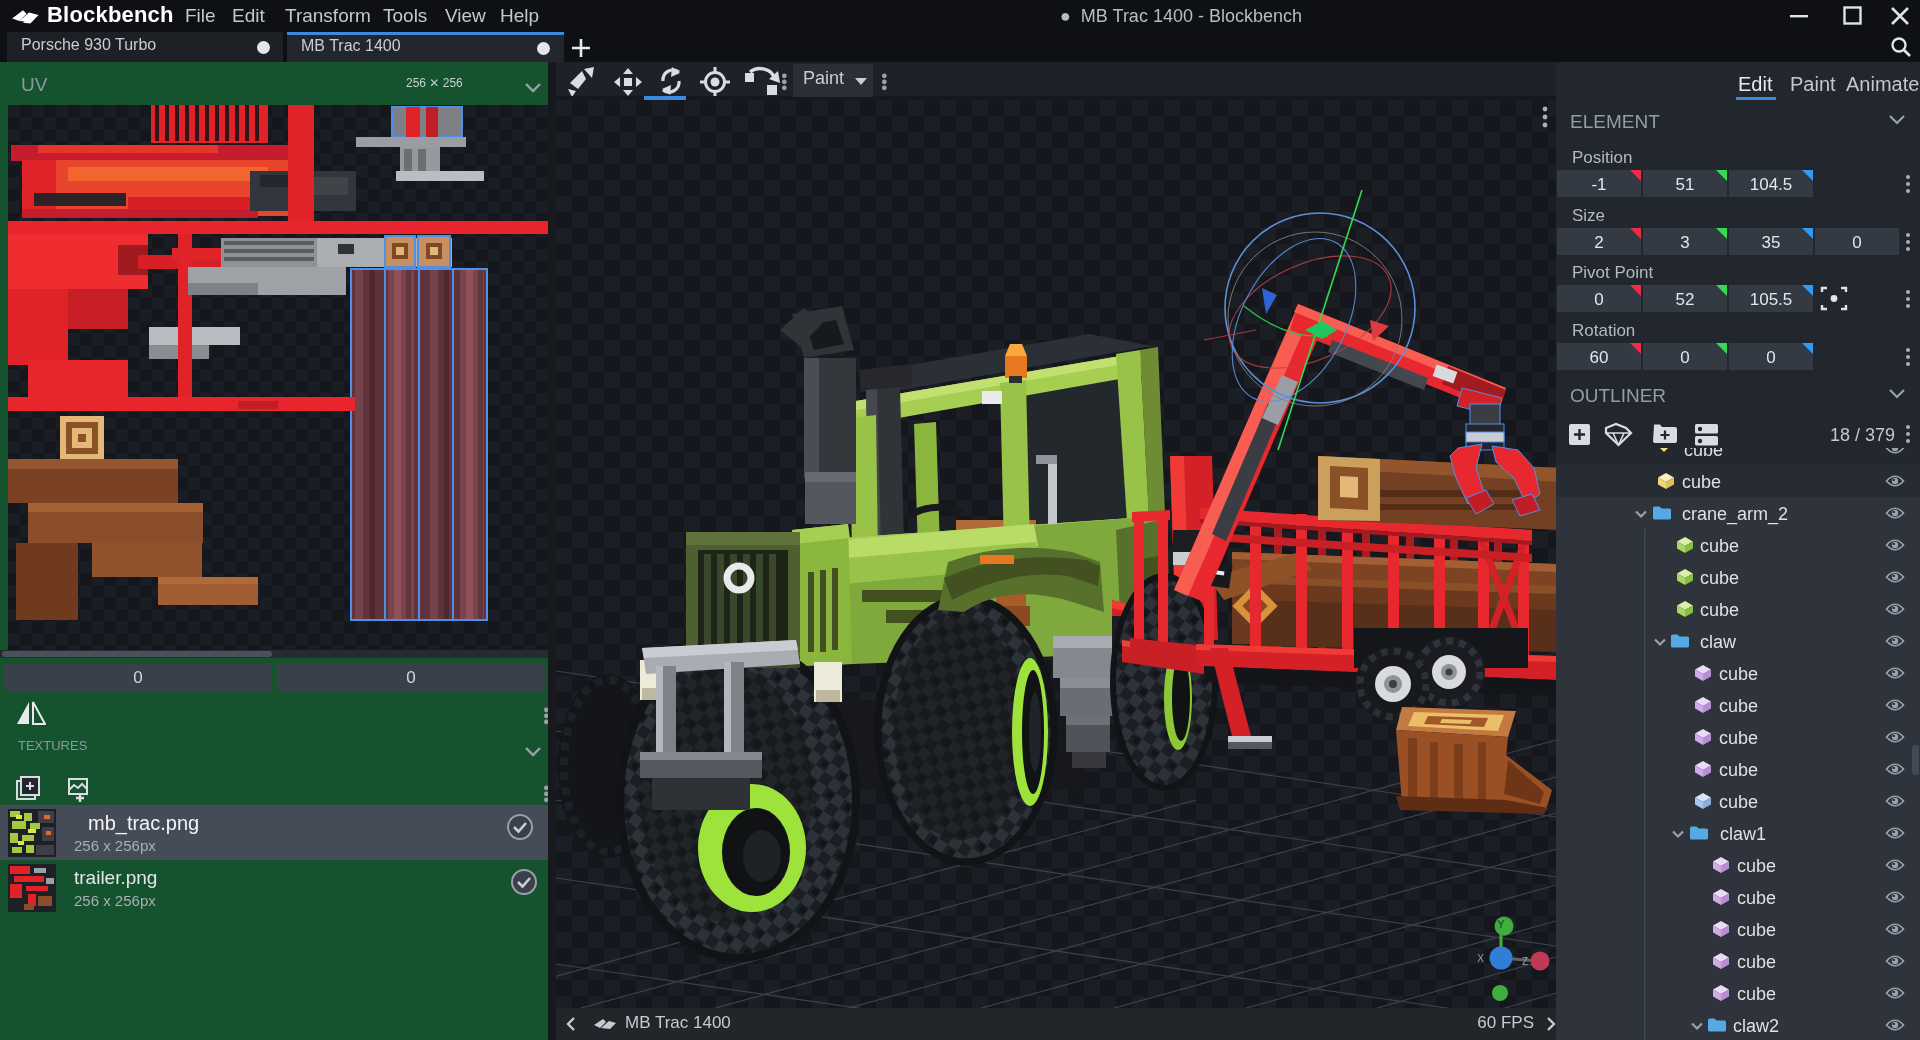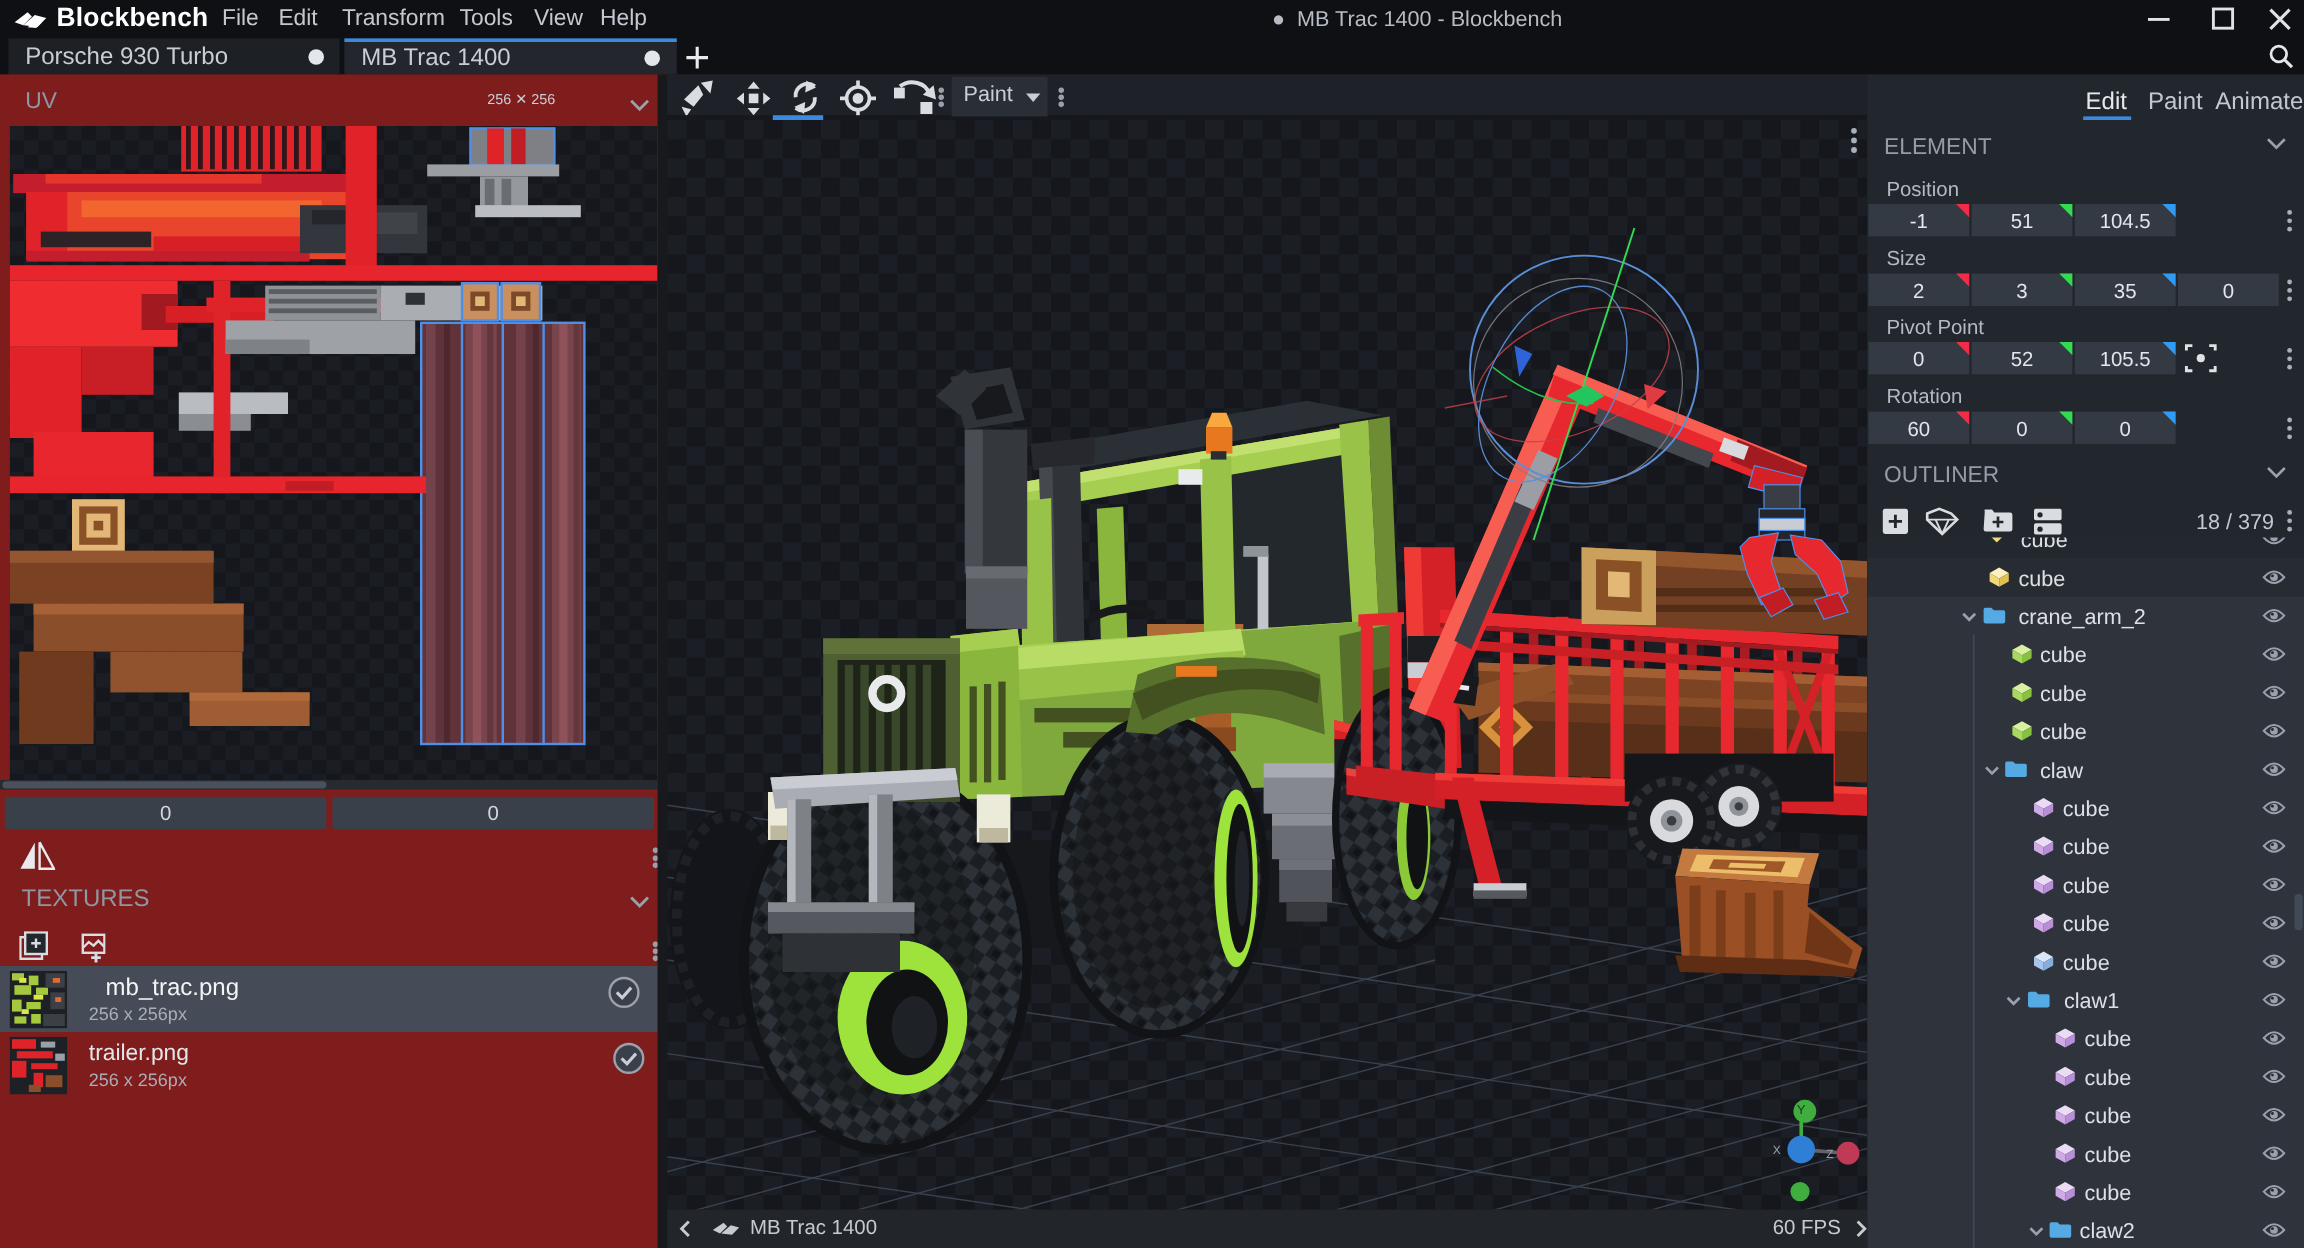--- a/index.html
+++ b/index.html
@@ -7,30 +7,30 @@
     font-family:"Liberation Sans", sans-serif; }
   .abs { position:absolute; }
   #app { position:relative; width:1920px; height:1040px; }
   
   #topbar { left:0; top:0; width:1920px; height:32px; background:#0e1013; color:#cfd3da;padding-left:45px; }
   #topbar .menu { position:absolute; top:0; height:32px; line-height:32px; font-size:19px; color:#c3c8d0;text-align:right; }
   #logoText { position:absolute; left:47px; top:0; height:32px; line-height:30px; font-size:22px; font-weight:bold; color:#ffffff; letter-spacing:0.2px;}
   #wintitle { position:absolute; left:1060px; top:0; height:32px; line-height:32px; font-size:18px; color:#b7bcc4; }
   
   #tabbar { left:0; top:32px; width:1920px; height:30px; background:#0e1013; }
-  .tab { position:absolute; top:0; height:30px; font-size:20px; color:#c9cdd4; }
+  .tab { position:absolute; top:0; height:30px; font-size:16px; color:#c9cdd4; }
   #tab1 { left:7px; width:276px; background:#1d2025; }
   #tab2 { left:287px; width:277px; background:#23262d; border-top:3px solid #3c8ae0; }
   .tab .tname { position:absolute; left:14px; top:4px; }
   #tab2 .tname { top:2px; }
   .tab .tdot { position:absolute; width:13px; height:13px; border-radius:50%; background:#e3e6ea; top:9px; }
   #tab1 .tdot { left:250px; }
   #tab2 .tdot { left:250px; top:7px; }
   
-  #leftpanel { left:0; top:62px; width:556px; height:978px; background:#7f1d1d; }
+  #leftpanel { left:0; top:62px; width:556px; height:978px; background:#14532d; }
   #rightpanel { left:1556px; top:62px; width:364px; height:978px; background:#22262d; }
   #toolbarstrip { left:556px; top:62px; width:1000px; height:38px; background:#1e2127; }
   #viewport { left:556px; top:100px; width:1000px; height:908px; background:#16181d; }
   #bottombar { left:556px; top:1008px; width:1000px; height:32px; background:#22262a; color:#c6cad1; font-size:17px; }
   .hdr { font-size:19px; color:#8f97a2; }
   .vdots { position:absolute; width:6px; color:#9aa0a9; font-size:11px; line-height:6px; }
 </style>
 </head>
 <body>
 <div id="app">
@@ -207,21 +207,21 @@
 
     <div class="abs" style="left:4px;top:602px;width:268px;height:27px;background:#3a4049;border-radius:2px;color:#d3d7dd;font-size:17px;text-align:center;line-height:27px">0</div>
     <div class="abs" style="left:277px;top:602px;width:268px;height:27px;background:#3a4049;border-radius:2px;color:#d3d7dd;font-size:17px;text-align:center;line-height:27px">0</div>
 
     <svg class="abs" style="left:16px;top:638px" width="30" height="26" viewBox="0 0 30 26">
       <path d="M13 2 L13 24 L1 24 Z" fill="#e8eaee"></path>
       <path d="M17 2 L17 24 L29 24 Z" fill="none" stroke="#e8eaee" stroke-width="2"></path>
     </svg>
     <div class="vdots" style="left:543px;top:644px">●<br>●<br>●</div>
 
-    <div class="abs hdr" style="left:18px;top:676px;font-size:20px">TEXTURES</div>
+    <div class="abs hdr" style="left:18px;top:676px;font-size:13px">TEXTURES</div>
     <svg class="abs" style="left:524px;top:684px" width="18" height="12" viewBox="0 0 18 12">
         <path d="M2 2 L9 9 L16 2" stroke="#9aa1ab" stroke-width="2.4" fill="none"></path>
       </svg>
     <svg class="abs" style="left:16px;top:714px" width="72" height="28" viewBox="0 0 72 28">
       <rect x="1" y="5" width="18" height="18" fill="none" stroke="#d9dce1" stroke-width="2"></rect>
       <rect x="5" y="1" width="18" height="18" fill="#22262d" stroke="#d9dce1" stroke-width="2"></rect>
       <path d="M14 6 L14 14 M10 10 L18 10" stroke="#d9dce1" stroke-width="2"></path>
       <rect x="53" y="3" width="18" height="15" fill="none" stroke="#d9dce1" stroke-width="2"></rect>
       <path d="M53 14 L58 9 L62 12 L66 8 L71 13" stroke="#d9dce1" stroke-width="2" fill="none"></path>
       <path d="M64 18 L64 26 M60 22 L68 22" stroke="#d9dce1" stroke-width="2.4"></path>

